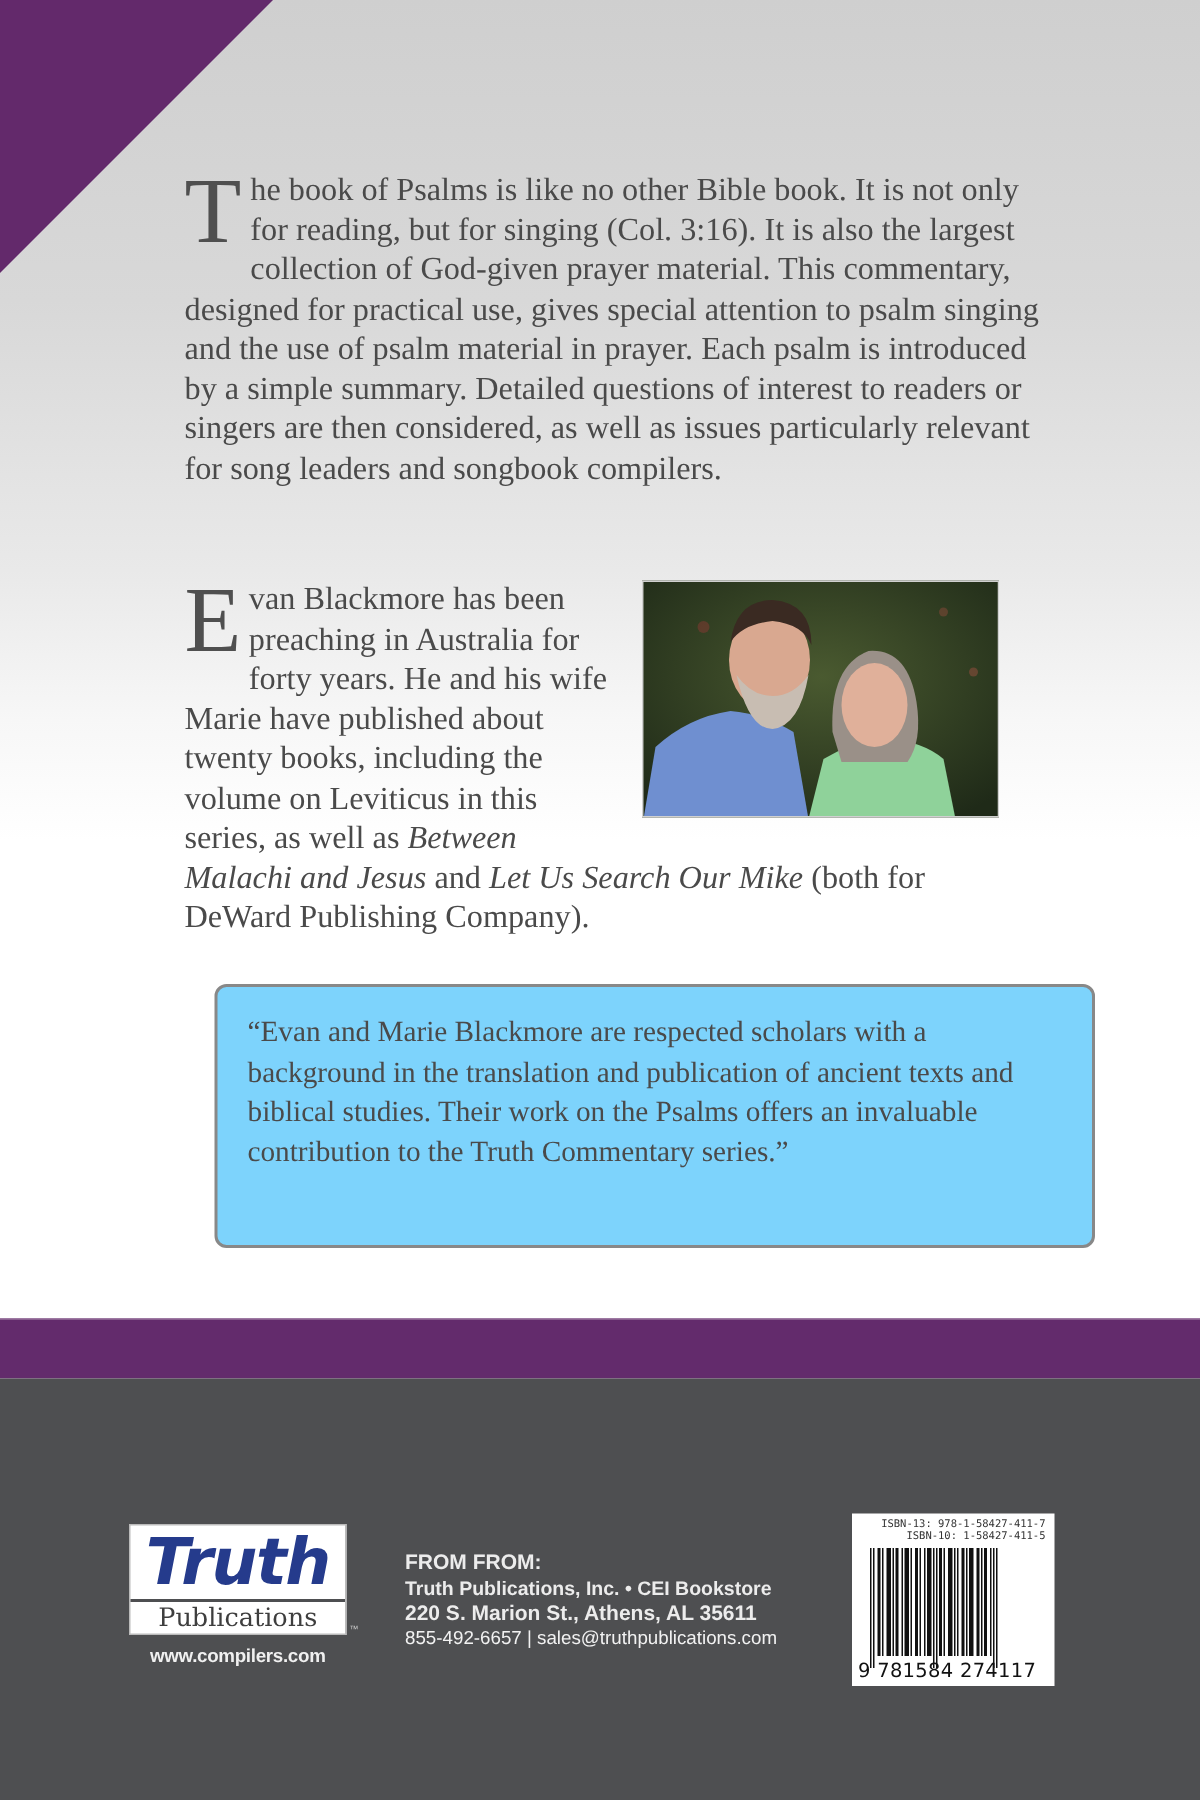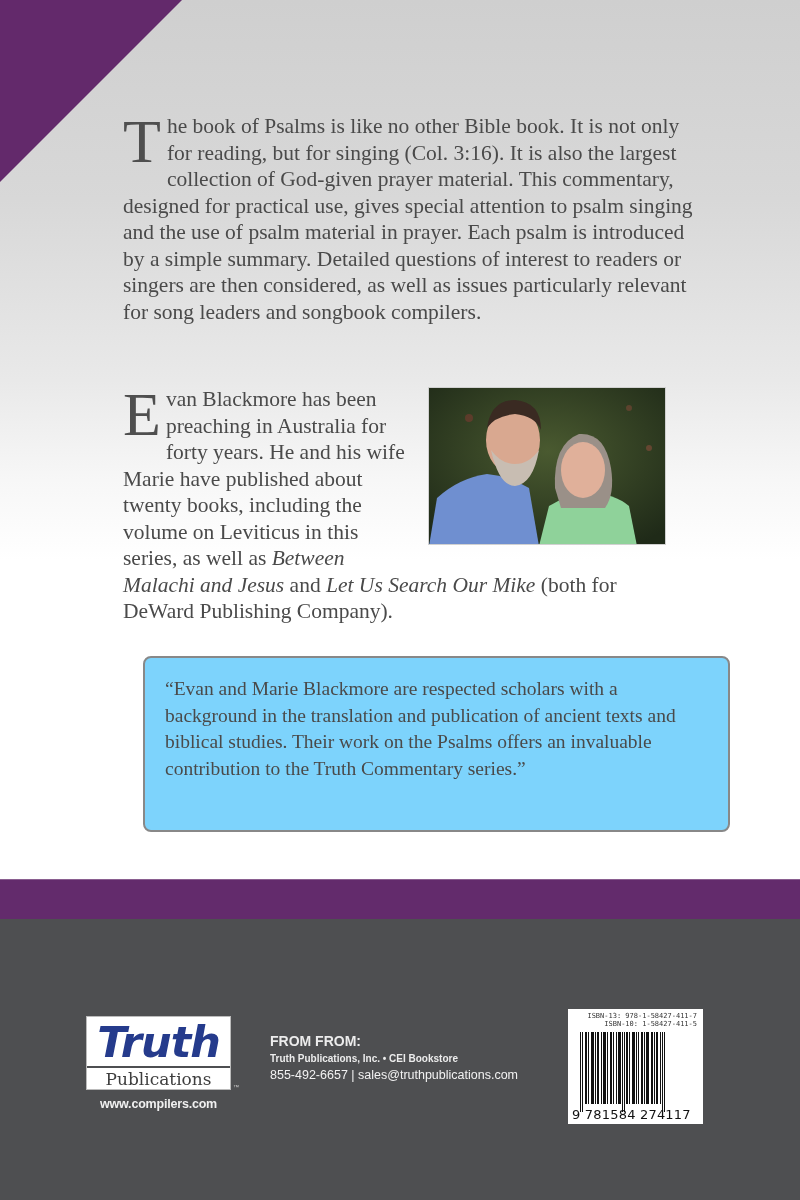--- a/index.html
+++ b/index.html
@@ -77,21 +77,21 @@
       position: absolute; left: 100px; top: 1097px; font-family: "Liberation Sans", sans-serif;
       font-size: 12.5px; font-weight: bold; color: #f0f0f0; letter-spacing: -0.2px;
     }
 
     .order {
       position: absolute; left: 270px; top: 1033px;
       font-family: "Liberation Sans", sans-serif; font-weight: bold; color: #ececec;
     }
     .order div { white-space: nowrap; }
     .order .l1 { font-size: 14px; line-height: 17px; }
-    .order .l2 { font-size: 10px; line-height: 17px; }
+    .order .l2 { font-size: 13px; line-height: 17px; }
     .order .l3 { font-size: 14px; line-height: 17px; }
     .order .l4 { font-size: 12.5px; line-height: 17px; font-weight: normal; color: #f2f2f2; }
 
     .barcode-box {
       position: absolute; left: 568px; top: 1009px; width: 135px; height: 115px;
       background: #ffffff; padding: 3px 6px;
     }
     .isbn-line {
       font-family: "DejaVu Sans Mono", monospace; font-size: 7px; line-height: 8px;
       color: #333; text-align: right; white-space: nowrap;
@@ -154,20 +154,21 @@
   <div class="logo-truth">Truth</div>
   <div class="logo-divider"></div>
   <div class="logo-pub">Publications</div>
 </div>
 <div class="logo-tm">™</div>
 <div class="logo-url">www.compilers.com</div>
 
 <div class="order">
   <div class="l1">FROM FROM:</div>
   <div class="l2">Truth Publications, Inc. • CEI Bookstore</div>
+  <div class="l3">220 S. Marion St., Athens, AL 35611</div>
   <div class="l4">855-492-6657 | sales@truthpublications.com</div>
 </div>
 
 <div class="barcode-box">
   <div class="isbn-line">ISBN-13: 978-1-58427-411-7</div>
   <div class="isbn-line">ISBN-10: 1-58427-411-5</div>
   <div class="bars">
     <span class="long" style="width:1px"></span>
       <span class="gap" style="width:1px"></span>
       <span class="long" style="width:1px"></span>

